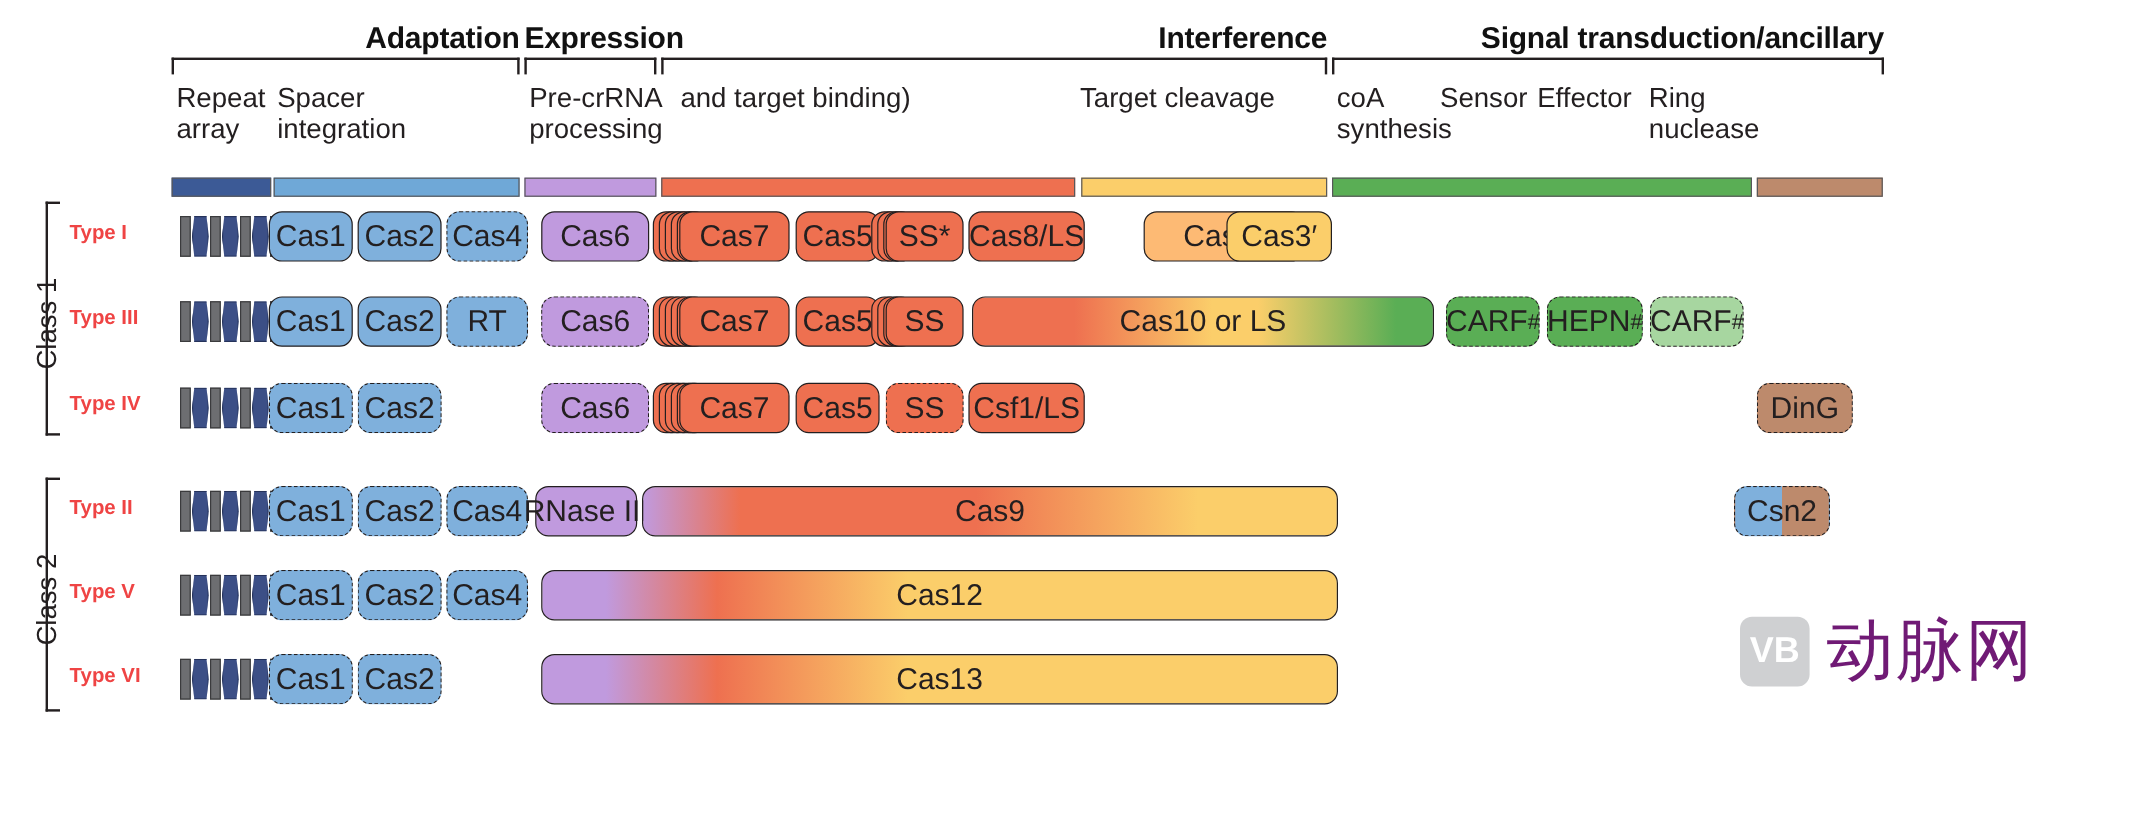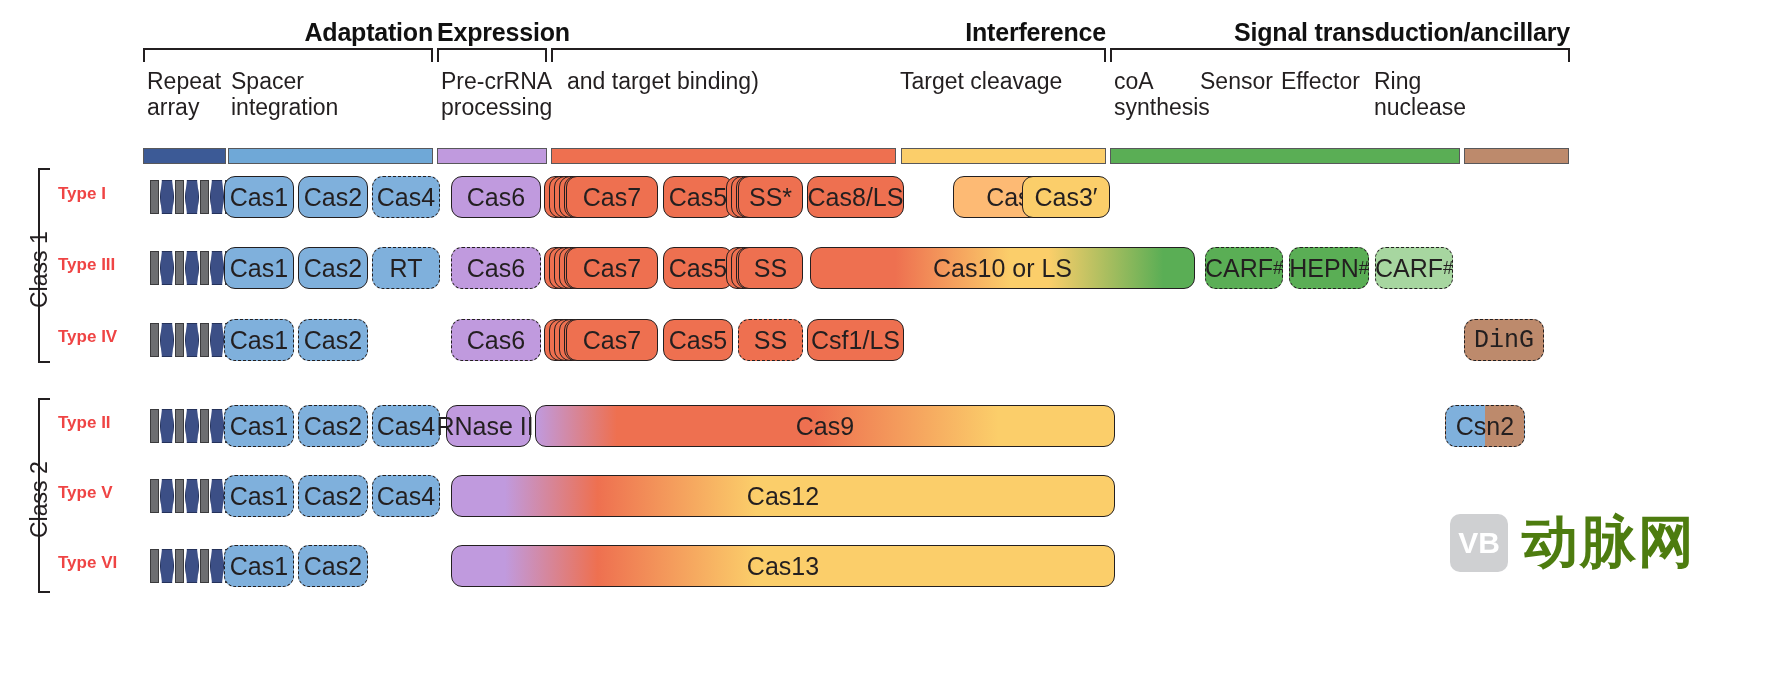--- a/index.html
+++ b/index.html
@@ -46,21 +46,21 @@
                box-sizing:border-box;}
   .rarray .spc{width:14px;height:34px;background:#3c4f86;border:1px solid #25325a;
                box-sizing:border-box;
                clip-path:polygon(14% 0,86% 0,100% 50%,86% 100%,14% 100%,0 50%);}
 
   
   .wm{position:absolute;display:flex;align-items:center;gap:14px;opacity:1;}
   .wm-badge{width:58px;height:58px;border-radius:10px;background:#cfd0d2;
             display:flex;align-items:center;justify-content:center;
             font-weight:bold;font-size:30px;color:#fff;font-family:"Liberation Sans",sans-serif;}
-  .wm-text{font-size:56px;font-weight:bold;color:#4d7c0f;letter-spacing:2px;
+  .wm-text{font-size:56px;font-weight:normal;color:#701a75;letter-spacing:2px;
            font-family:"DejaVu Sans",sans-serif;}
   sup{font-size:0.72em;vertical-align:super;}
 </style>
 </head>
 <body>
 
 <div class="canvas" id="canvas">
     <div class="grp-title" style="left: 143px; top: 18px; width: 290px;">Adaptation</div>
     <div class="grp-bracket" style="left: 143px; top: 48px; width: 290px;"></div>
     <div class="grp-title" style="left: 437px; top: 18px; width: 110px;">Expression</div>
@@ -259,21 +259,21 @@
     </div>
     <div class="gbox" style="left: 663px; top: 319px; width: 70px; background: rgb(238, 112, 80);">
       <span>Cas5</span>
     </div>
     <div class="gbox dashed" style="left: 738px; top: 319px; width: 65px; background: rgb(238, 112, 80);">
       <span>SS</span>
     </div>
     <div class="gbox" style="left: 807px; top: 319px; width: 97px; background: rgb(238, 112, 80);">
       <span>Csf1/LS</span>
     </div>
-    <div class="gbox dashed" style="left: 1464px; top: 319px; width: 80px; background: rgb(189, 138, 108); font-family: Liberation Mono, monospace;">
+    <div class="gbox dashed" style="left: 1464px; top: 319px; width: 80px; background: rgb(189, 138, 108);">
       <span>DinG</span>
     </div>
     <div class="row-type" style="left: 58px; top: 413px;">Type II</div>
     <div class="rarray" style="left: 150px; top: 409px;">
       <div class="rep"></div>
       <div class="spc"></div>
       <div class="rep"></div>
       <div class="spc"></div>
       <div class="rep"></div>
       <div class="spc"></div>

